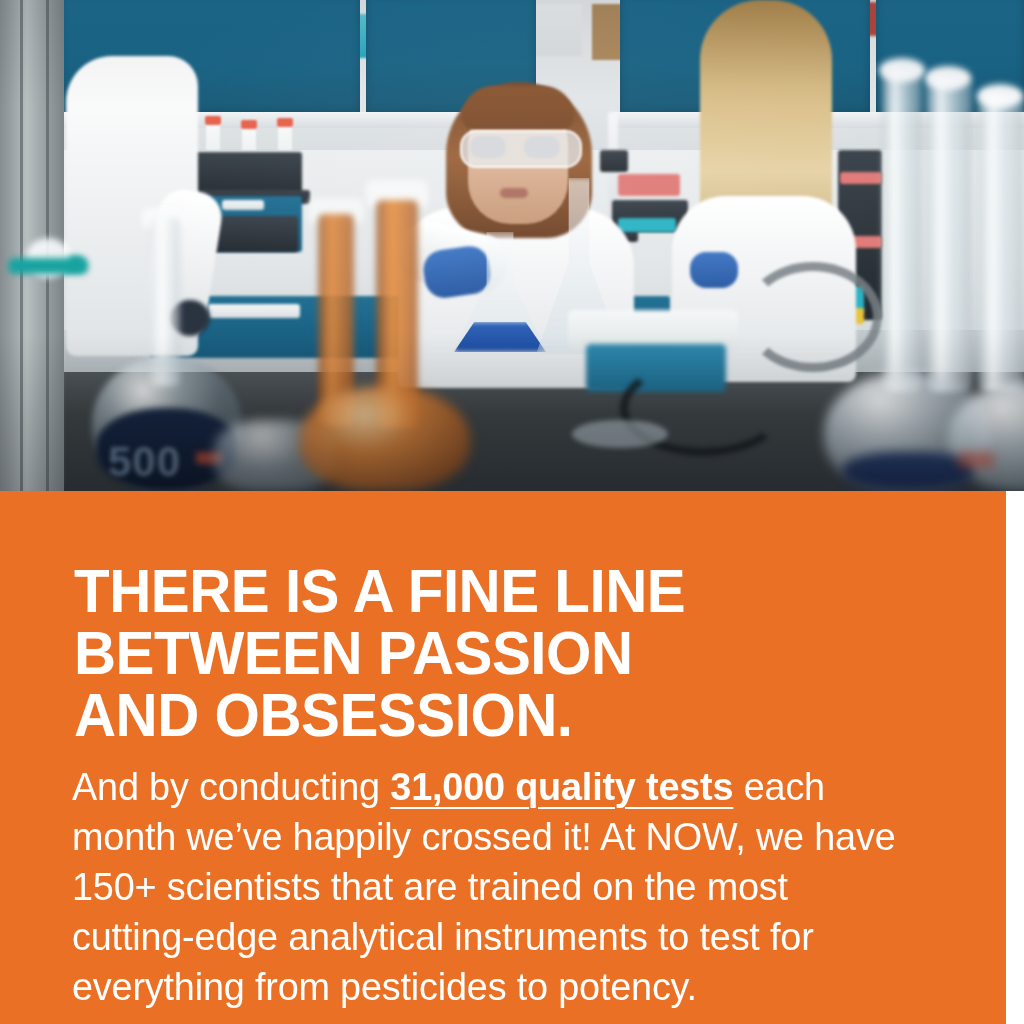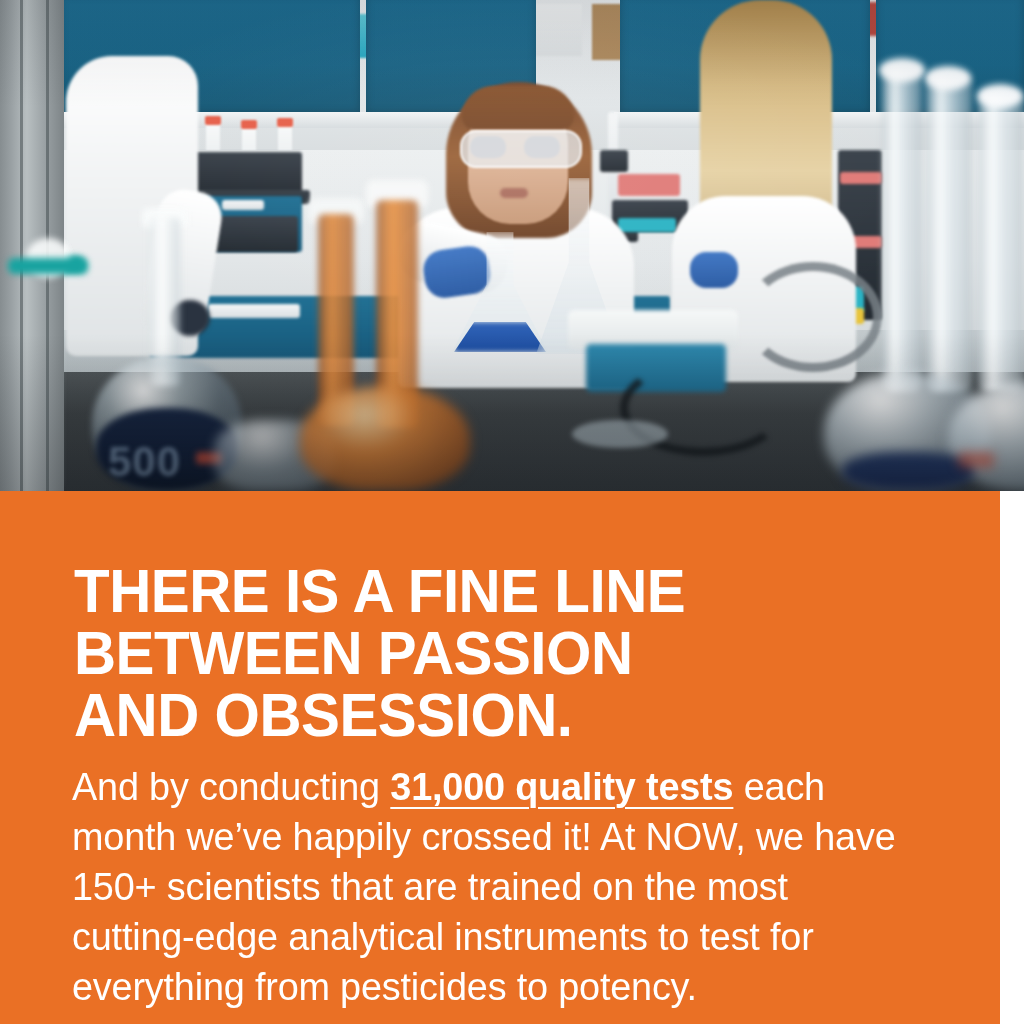--- a/index.html
+++ b/index.html
@@ -390,20 +390,21 @@
     pointer-events: none;
   }
 
   
   #panel {
     position: absolute;
     left: 0; top: 491px;
     width: 1000px;
     height: 533px;
     background: #ea7025;
+    padding-left: 6px;
   }
 
   #headline {
     position: absolute;
     left: 74px;
     top: 27px;
     width: 900px;
     color: #ffffff;
     font-family: "Liberation Sans", sans-serif;
     font-weight: 700;

